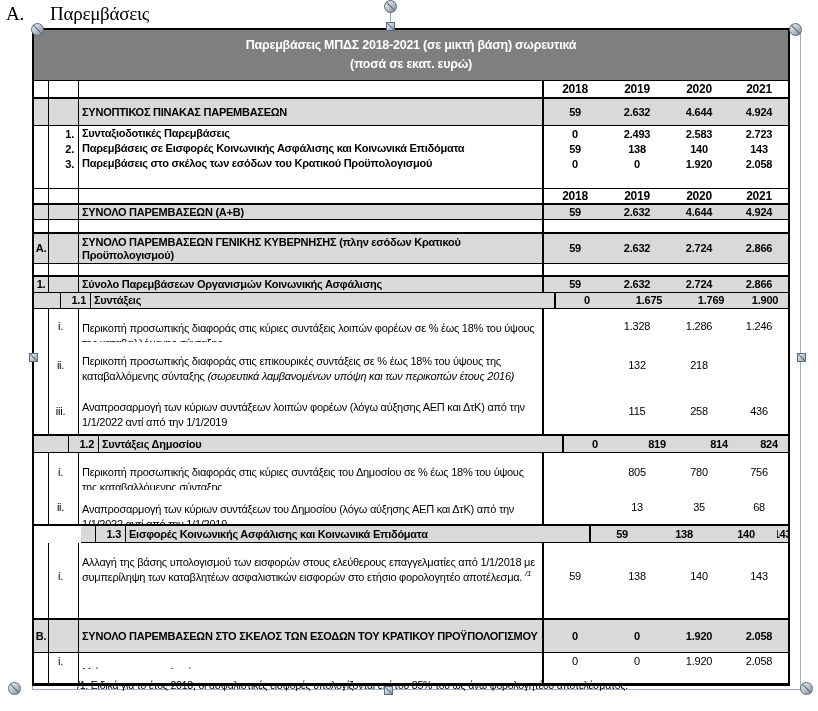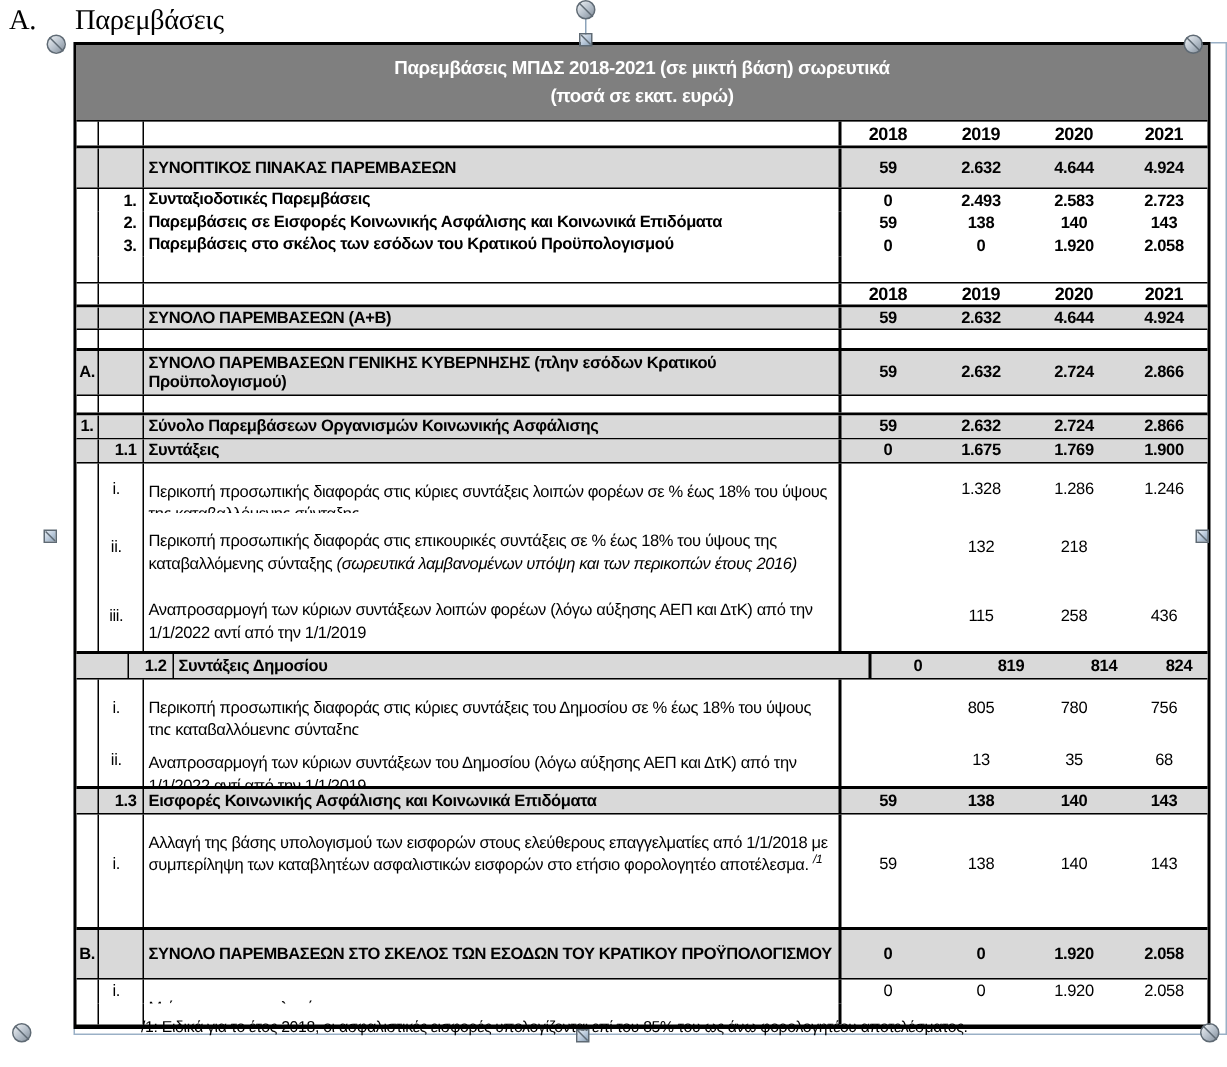--- a/index.html
+++ b/index.html
@@ -5,21 +5,21 @@
   html,body{margin:0;padding:0;}
   body{
     width:818px;height:711px;position:relative;overflow:hidden;background:#fff;
     font-family:"Liberation Sans",sans-serif;color:#000;letter-spacing:-0.25px;
   }
   
   .heading{position:absolute;left:6px;top:2px;font-family:"Liberation Serif",serif;
     font-size:19px;line-height:24px;color:#000;}
   .heading .h-num{display:inline-block;width:44px;}
   
-  .object{position:absolute;left:49px;top:28px;width:769px;height:662px;
+  .object{position:absolute;left:32px;top:28px;width:769px;height:662px;
     border:1px solid #9ab0c6;box-sizing:border-box;background:#fff;}
   
   .tbl{position:absolute;left:-1px;top:-1px;width:758px;box-sizing:border-box;
     border:2px solid #000;border-bottom:3px solid #000;background:#fff;font-size:11px;}
   .title-band{background:#7f7f7f;color:#fff;font-weight:bold;font-size:12.5px;
     text-align:center;height:51px;box-sizing:border-box;padding-top:6px;line-height:19px;
     border-bottom:1px solid #000;}
   .row{display:grid;grid-template-columns:15px 30px 465px 62px 62px 62px 1fr;
     box-sizing:border-box;}
   .cell{box-sizing:border-box;overflow:hidden;display:flex;align-items:center;min-width:0;}
@@ -180,21 +180,21 @@
           <div class="cell ca">1.</div>
           <div class="cell cb"></div>
           <div class="cell cd">
             <span>Σύνολο Παρεμβάσεων Οργανισμών Κοινωνικής Ασφάλισης</span>
           </div>
           <div class="cell cv">59</div>
           <div class="cell cv">2.632</div>
           <div class="cell cv">2.724</div>
           <div class="cell cv">2.866</div>
         </div>
-        <div class="row t-gray" style="height: 16px; border-bottom: 1.5px solid rgb(0, 0, 0);">
+        <div class="row t-gray" style="height: 16px; border-bottom: 1.5px solid rgb(0, 0, 0); padding-left: 12px;">
           <div class="cell ca"></div>
           <div class="cell cb">1.1</div>
           <div class="cell cd">
             <span>Συντάξεις</span>
           </div>
           <div class="cell cv">0</div>
           <div class="cell cv">1.675</div>
           <div class="cell cv">1.769</div>
           <div class="cell cv">1.900</div>
         </div>
@@ -246,21 +246,21 @@
         </div>
         <div class="row t-sub" style="height: 36px; border-bottom: 2px solid rgb(0, 0, 0);">
           <div class="cell ca"></div>
           <div class="cell cb roman">ii.</div>
           <div class="cell cd"><span>Αναπροσαρμογή των κύριων συντάξεων του Δημοσίου (λόγω αύξησης ΑΕΠ και ΔτΚ) από την 1/1/2022 αντί από την 1/1/2019</span></div>
           <div class="cell cv"></div>
           <div class="cell cv">13</div>
           <div class="cell cv">35</div>
           <div class="cell cv">68</div>
         </div>
-        <div class="row t-gray" style="height: 17px; border-bottom: 1.5px solid rgb(0, 0, 0);">
+        <div class="row t-gray" style="height: 17px; border-bottom: 1.5px solid rgb(0, 0, 0); margin-left: 47px;">
           <div class="cell ca"></div>
           <div class="cell cb">1.3</div>
           <div class="cell cd">
             <span>Εισφορές Κοινωνικής Ασφάλισης και Κοινωνικά Επιδόματα</span>
           </div>
           <div class="cell cv">59</div>
           <div class="cell cv">138</div>
           <div class="cell cv">140</div>
           <div class="cell cv">143</div>
         </div>

